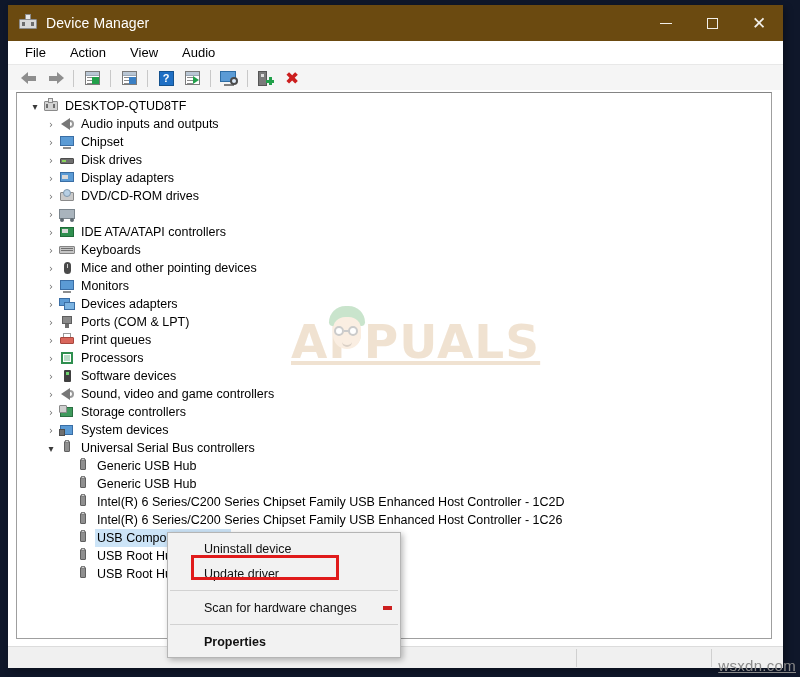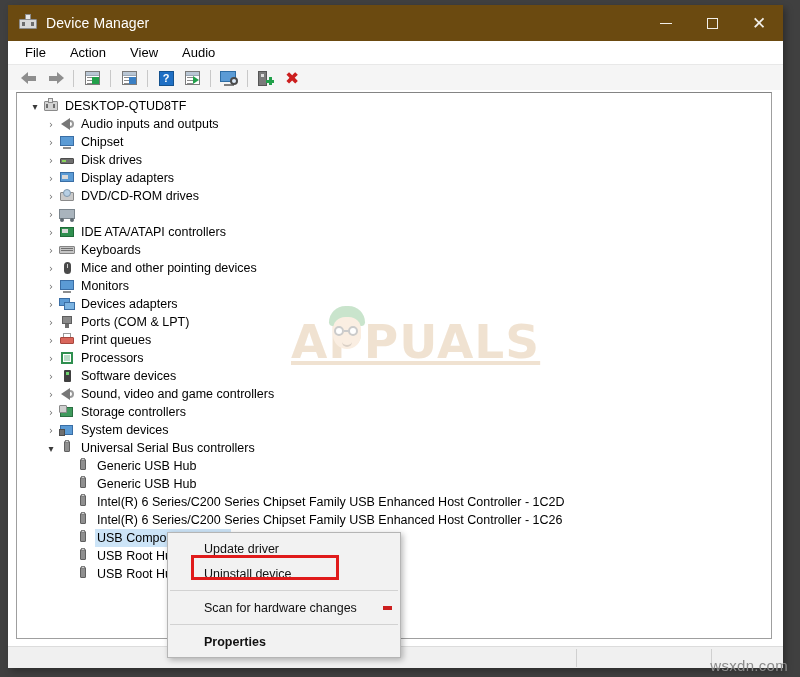--- a/index.html
+++ b/index.html
@@ -6,21 +6,21 @@
     margin: 0;
     padding: 0;
     background: #ffffff;
     font-family: "Liberation Sans", sans-serif;
   }
   #root {
     position: relative;
     width: 800px;
     height: 677px;
     overflow: hidden;
-    background: #404040;
+    background: #0f172a;
   }
 
   
   .window {
     position: absolute;
     left: 8px;
     top: 5px;
     width: 775px;
     height: 663px;
     background: #f0f0f0;
@@ -550,27 +550,28 @@
   }
   .wm-mouth {
     position: absolute;
     left: 15px; top: 34px;
     width: 10px; height: 5px;
     border-bottom: 2px solid #8a6a4a;
     border-radius: 0 0 8px 8px;
   }
   .wm-wsxdn {
     position: absolute;
-    right: 12px;
+    right: 4px;
     bottom: 3px;
     font-size: 15px;
     color: #8a8a8a;
     font-family: "Liberation Sans", sans-serif;
     letter-spacing: 0.3px;
     z-index: 50;
+    text-decoration: underline;
   }
 </style>
 </head>
 <body>
 
 <div id="root">
 
   <div class="window">
 
     <div class="titlebar">
@@ -883,22 +884,22 @@
 
     <div class="statusbar">
       <div class="sb-div" style="left:568px;"></div>
       <div class="sb-div" style="left:703px;"></div>
       <div style="position:absolute;left:6px;top:3px;font-size:11px;color:#333;"></div>
     </div>
 
   </div>
 
   <div class="ctxmenu">
+    <div class="ctx-item">Uninstall device</div>
     <div class="ctx-item">Update driver</div>
-    <div class="ctx-item">Uninstall device</div>
     <div class="ctx-sep"></div>
     <div class="ctx-item">
       <span>Scan for hardware changes</span>
       <span class="ctx-minus"></span>
     </div>
     <div class="ctx-sep"></div>
     <div class="ctx-item bold">Properties</div>
   </div>
 
   <div class="highlight-box"></div>

